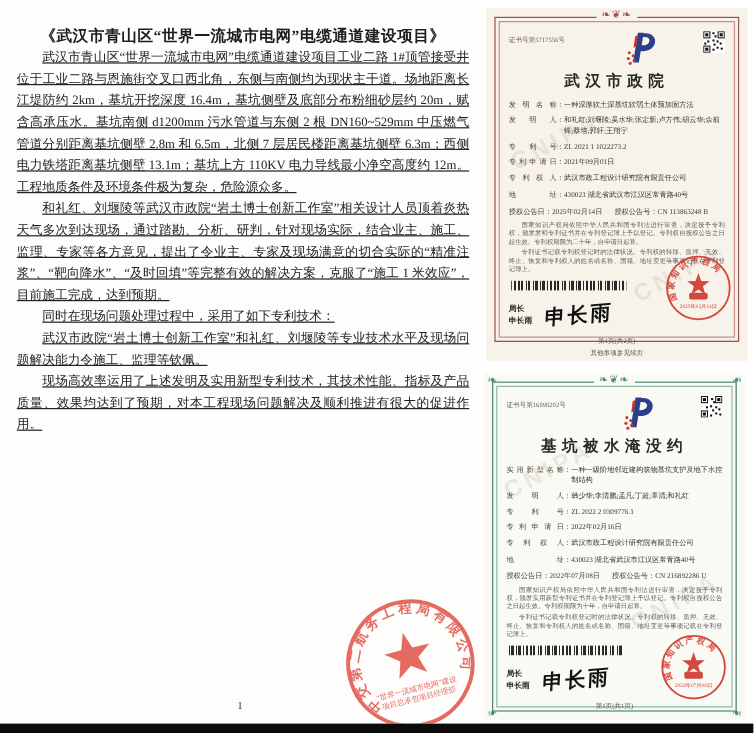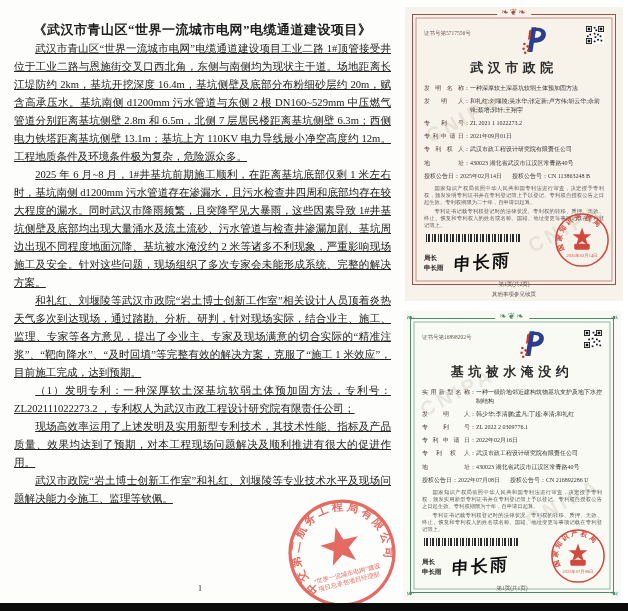--- a/index.html
+++ b/index.html
@@ -64,25 +64,24 @@
   .cont-note{position:absolute;left:0;right:0;bottom:3px;text-align:center;font-size:5.5px;color:#555;}
   .bottom-bar{position:absolute;left:0;right:0;bottom:0;height:8px;background:#0b0b0b;}
 </style>
 </head>
 <body>
 
 <div class="doc">
   <div class="doc-inner">
     <div class="doc-title">《武汉市青山区“世界一流城市电网”电缆通道建设项目》</div>
     <p>武汉市青山区“世界一流城市电网”电缆通道建设项目工业二路 1#顶管接受井位于工业二路与恩施街交叉口西北角，东侧与南侧均为现状主干道。场地距离长江堤防约 2km，基坑开挖深度 16.4m，基坑侧壁及底部分布粉细砂层约 20m，赋含高承压水。基坑南侧 d1200mm 污水管道与东侧 2 根 DN160~529mm 中压燃气管道分别距离基坑侧壁 2.8m 和 6.5m，北侧 7 层居民楼距离基坑侧壁 6.3m；西侧电力铁塔距离基坑侧壁 13.1m；基坑上方 110KV 电力导线最小净空高度约 12m。工程地质条件及环境条件极为复杂，危险源众多。</p>
-    <p>2025 年 6 月~8 月，1#井基坑前期施工顺利，在距离基坑底部仅剩 1 米左右时，基坑南侧 d1200mm 污水管道存在渗漏水，且污水检查井四周和底部均存在较大程度的漏水。同时武汉市降雨频繁，且突降罕见大暴雨，这些因素导致 1#井基坑侧壁及底部均出现大量涌水及流土流砂、污水管道与检查井渗漏加剧、基坑周边出现不同程度地面沉降、基坑被水淹没约 2 米等诸多不利现象，严重影响现场施工及安全。针对这些问题，现场组织了多次专家会未能形成系统、完整的解决方案。</p>
     <p>和礼红、刘堰陵等武汉市政院“岩土博士创新工作室”相关设计人员顶着炎热天气多次到达现场，通过踏勘、分析、研判，针对现场实际，结合业主、施工、监理、专家等各方意见，提出了令业主、专家及现场满意的切合实际的“精准注浆”、“靶向降水”、“及时回填”等完整有效的解决方案，克服了“施工 1 米效应”，目前施工完成，达到预期。</p>
-    <p>（1）发明专利：一种深厚软土深基坑软弱土体预加固方法，专利号：ZL202111022273.2 ，专利权人为武汉市政工程设计研究院有限责任公司；</p>
+    <p>同时在现场问题处理过程中，采用了如下专利技术：</p>
+    <p>武汉市政院“岩土博士创新工作室”和礼红、刘堰陵等专业技术水平及现场问题解决能力令施工、监理等钦佩。</p>
     <p>现场高效率运用了上述发明及实用新型专利技术，其技术性能、指标及产品质量、效果均达到了预期，对本工程现场问题解决及顺利推进有很大的促进作用。</p>
-    <p>武汉市政院“岩土博士创新工作室”和礼红、刘堰陵等专业技术水平及现场问题解决能力令施工、监理等钦佩。</p>
 
   </div>
 
   <svg class="doc-seal" viewBox="0 0 120 120">
     <circle cx="60" cy="60" r="51" fill="none" stroke="#e2574d" stroke-width="3.2"></circle>
     <defs>
         <path id="docArc" d="M 60,102 A 42,42 0 1 1 60.01,102"></path>
       </defs>
     <text fill="#e2574d" font-size="11" font-weight="bold" letter-spacing="3">
       <textPath href="#docArc" startOffset="34">中交第二航务工程局有限公司</textPath>

